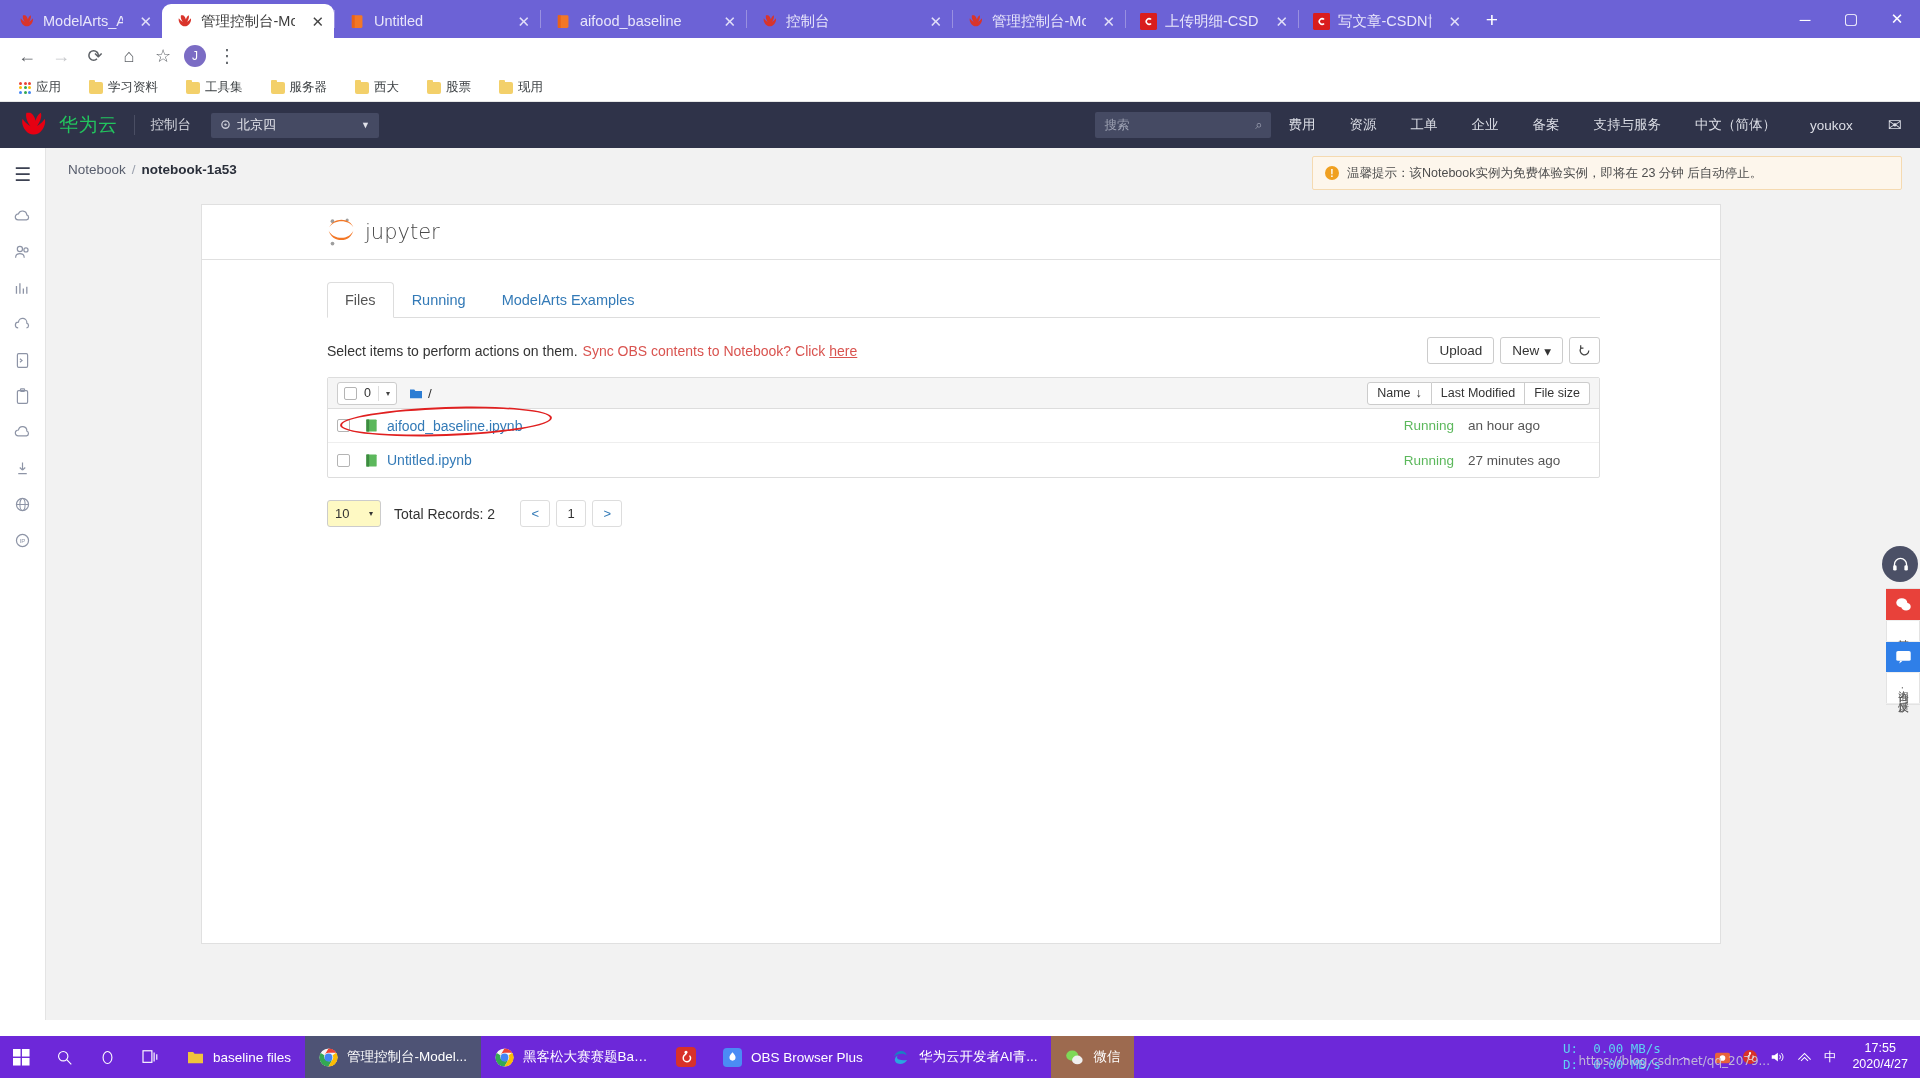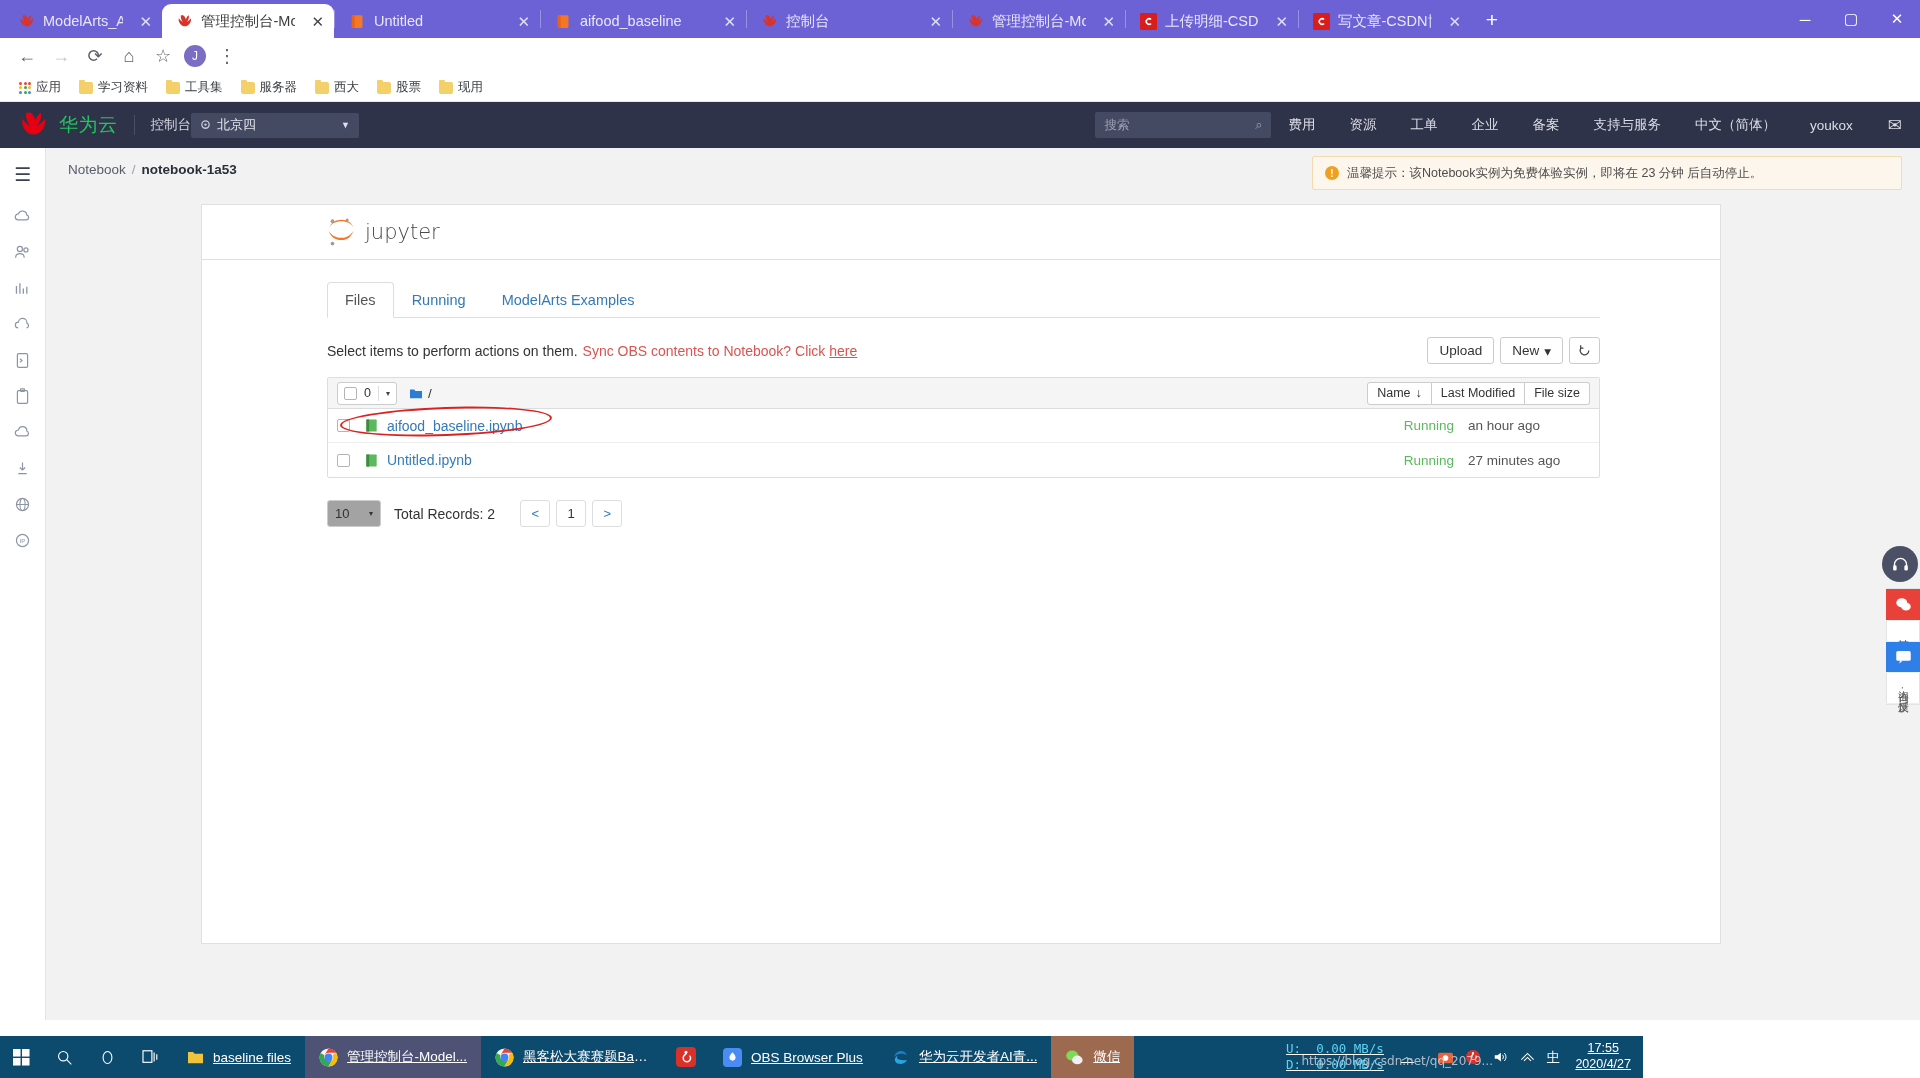--- a/index.html
+++ b/index.html
@@ -67,21 +67,21 @@
   }
   .omni-right { display: flex; align-items: center; gap: 2px; }
   .avatar-chip {
     width: 22px; height: 22px; border-radius: 50%; background: #7b6cc4;
     color: #fff; font-size: 12px; display: flex;
     align-items: center; justify-content: center;
   }
 
   .bookmarks-bar {
     height: 28px; background: #fff; display: flex; align-items: center;
-    padding: 0 12px; gap: 4px; border-bottom: 1px solid #e6e6e6;
+    padding: 0 12px; gap: 14px; border-bottom: 1px solid #e6e6e6;
   }
   .bm {
     display: flex; align-items: center; gap: 5px; padding: 2px 7px;
     font-size: 12.5px; color: #3c4043; white-space: nowrap;
   }
   .bm-folder {
     width: 14px; height: 12px; background: #f3d06a; border-radius: 1px 2px 2px 2px;
     position: relative; flex: none;
   }
   .bm-folder::before {
@@ -98,21 +98,21 @@
   .hw-header {
     height: 46px; background: #2f3349; display: flex; align-items: center;
     padding: 0 18px; gap: 0;
   }
   .hw-logo-wrap { display: flex; align-items: center; gap: 11px; flex: none; }
   .hw-flower { width: 30px; height: 30px; flex:none; }
   .hw-brand { color: #22c55e; font-size: 19px; letter-spacing: .5px; }
   .hdr-div { width: 1px; height: 20px; background: #4a4e63; margin: 0 16px; }
   .hw-console { color: #d6d8e0; font-size: 13.5px; flex: none; }
   .region-select {
-    margin-left: 0; width: 168px; height: 25px; background: #454a63;
+    margin-left: 20px; width: 168px; height: 25px; background: #454a63;
     border-radius: 2px; display: flex; align-items: center;
     padding: 0 9px; gap: 6px; color: #e2e3ea; font-size: 13px; flex: none;
   }
   .region-select .caret { margin-left: auto; font-size: 9px; }
   .pin-ico { width: 11px; height: 11px; flex: none; }
   .hdr-spacer { flex: 1; }
   .hw-search {
     width: 176px; height: 26px; background: #454a63; border-radius: 2px;
     display: flex; align-items: center; padding: 0 9px; flex: none;
   }
@@ -239,21 +239,21 @@
 
   .ellipse-mark {
     position: absolute; left: 12px; top: -2px; width: 212px; height: 29px;
     border: 2.5px solid #e02020; border-radius: 50%;
     transform: rotate(-2deg); pointer-events: none;
   }
 
   .pager { margin-top: 22px; display: flex; align-items: center; gap: 13px; }
   .pg-select {
     width: 54px; height: 27px; border: 1px solid #ccc; border-radius: 3px;
-    background: #a3a3a3; display: flex; align-items: center;
+    background: #fef9c3; display: flex; align-items: center;
     padding: 0 7px; font-size: 13px; color: #333;
   }
   .pg-select .car { margin-left: auto; font-size: 8px; }
   .total-txt { font-size: 14px; color: #333; }
   .pg-btns { display: flex; align-items: center; margin-left: 12px; }
   .pg-btn {
     min-width: 30px; height: 27px; border: 1px solid #ddd; background: #fff;
     display: flex; align-items: center; justify-content: center;
     font-size: 13px; color: #337ab7; margin-right: 6px; border-radius: 3px;
   }
@@ -274,22 +274,22 @@
   .strip-cell.blue { background: #2f7fe8; color: #fff; }
   .strip-cell .lbl { writing-mode: vertical-rl; letter-spacing: 2px; margin-top: 2px; }
   .headset {
     position: absolute; right: 2px; top: 398px; width: 36px; height: 36px;
     border-radius: 50%; background: #4b5066; color: #fff;
     display: flex; align-items: center; justify-content: center; font-size: 17px;
   }
 
   
   .taskbar {
-    position: absolute; left: 0; bottom: 0; width: 1643px; height: 42px;
-    background: #0c4a6e; display: flex; align-items: center; color: #fff; text-decoration: underline;
+    position: absolute; left: 0; bottom: 0; width: 1920px; height: 42px;
+    background: #6d28d9; display: flex; align-items: center; color: #fff;
   }
   .tb-btn {
     height: 42px; display: flex; align-items: center; justify-content: center;
     padding: 0 13px; gap: 9px; font-size: 13.5px; color: #fff; flex: none;
   }
   .tb-btn.app { padding: 0 14px; max-width: 182px; }
   .tb-btn.active-win { background: #4e5375; }
   .tb-btn.wechat-win { background: #9d6a4f; }
   .tb-btn span.txt {
     white-space: nowrap; overflow: hidden; text-overflow: ellipsis;

